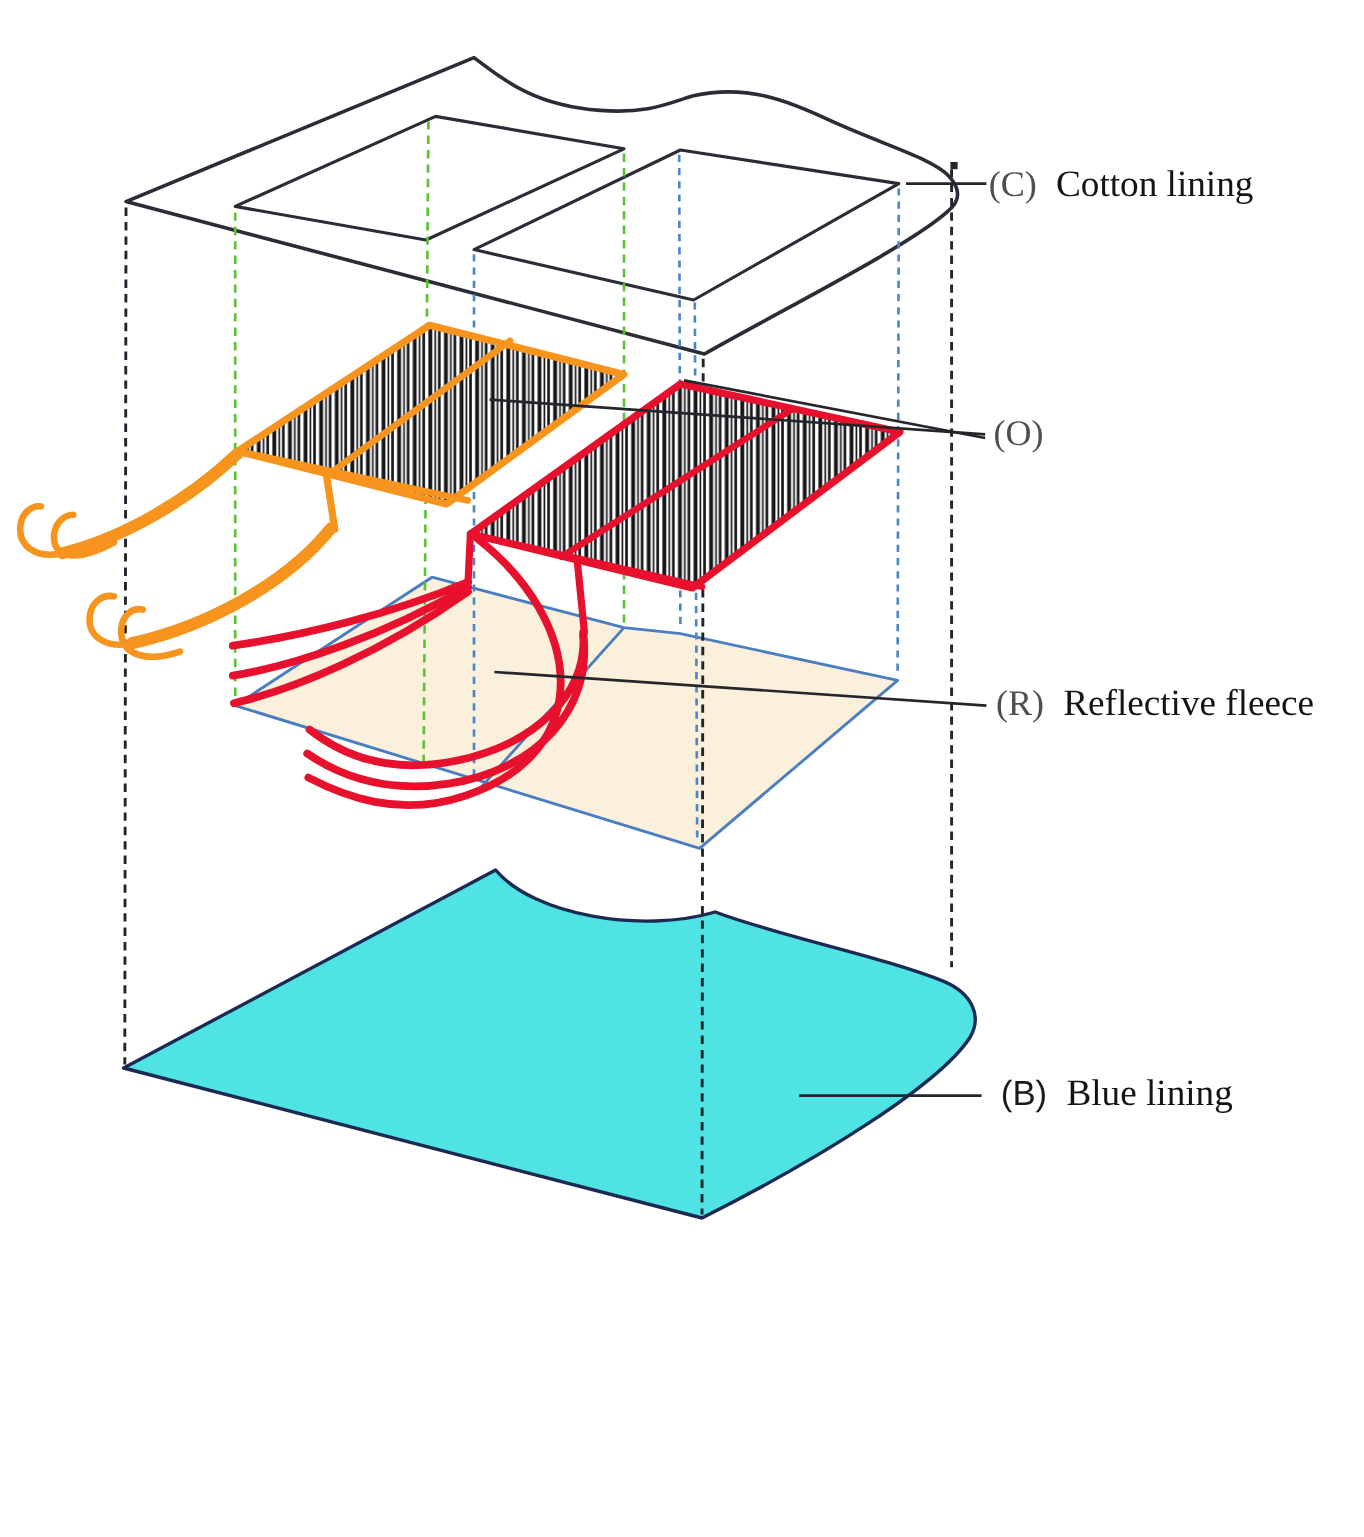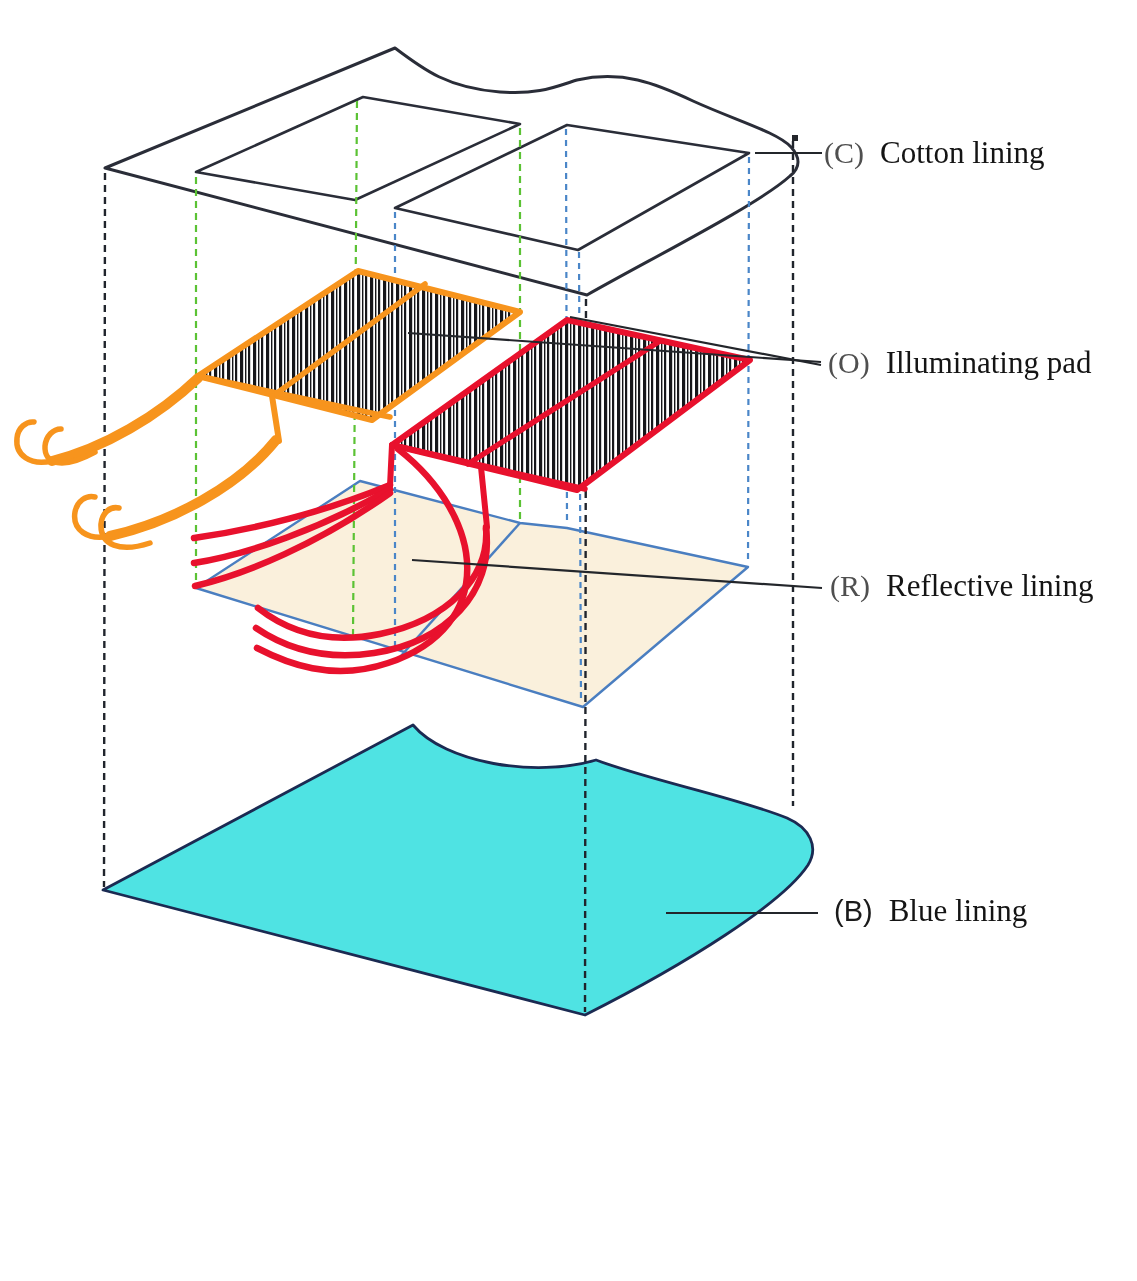--- a/index.html
+++ b/index.html
@@ -142,26 +142,25 @@
     </g>
   </svg>
 
   <div class="label-row" id="row-c">
     <span class="label-code">(C)</span>
     <span class="label-name">Cotton lining</span>
   </div>
 
   <div class="label-row" id="row-o">
     <span class="label-code">(O)</span>
-    <span class="label-name">Illuminating pad</span>
   </div>
 
   <div class="label-row" id="row-r">
     <span class="label-code">(R)</span>
-    <span class="label-name">Reflective lining</span>
+    <span class="label-name">Reflective fleece</span>
   </div>
 
   <div class="label-row" id="row-b">
     <span class="label-code sans">(B)</span>
     <span class="label-name">Blue lining</span>
   </div>
 
 </div>
 
 </body></html>

